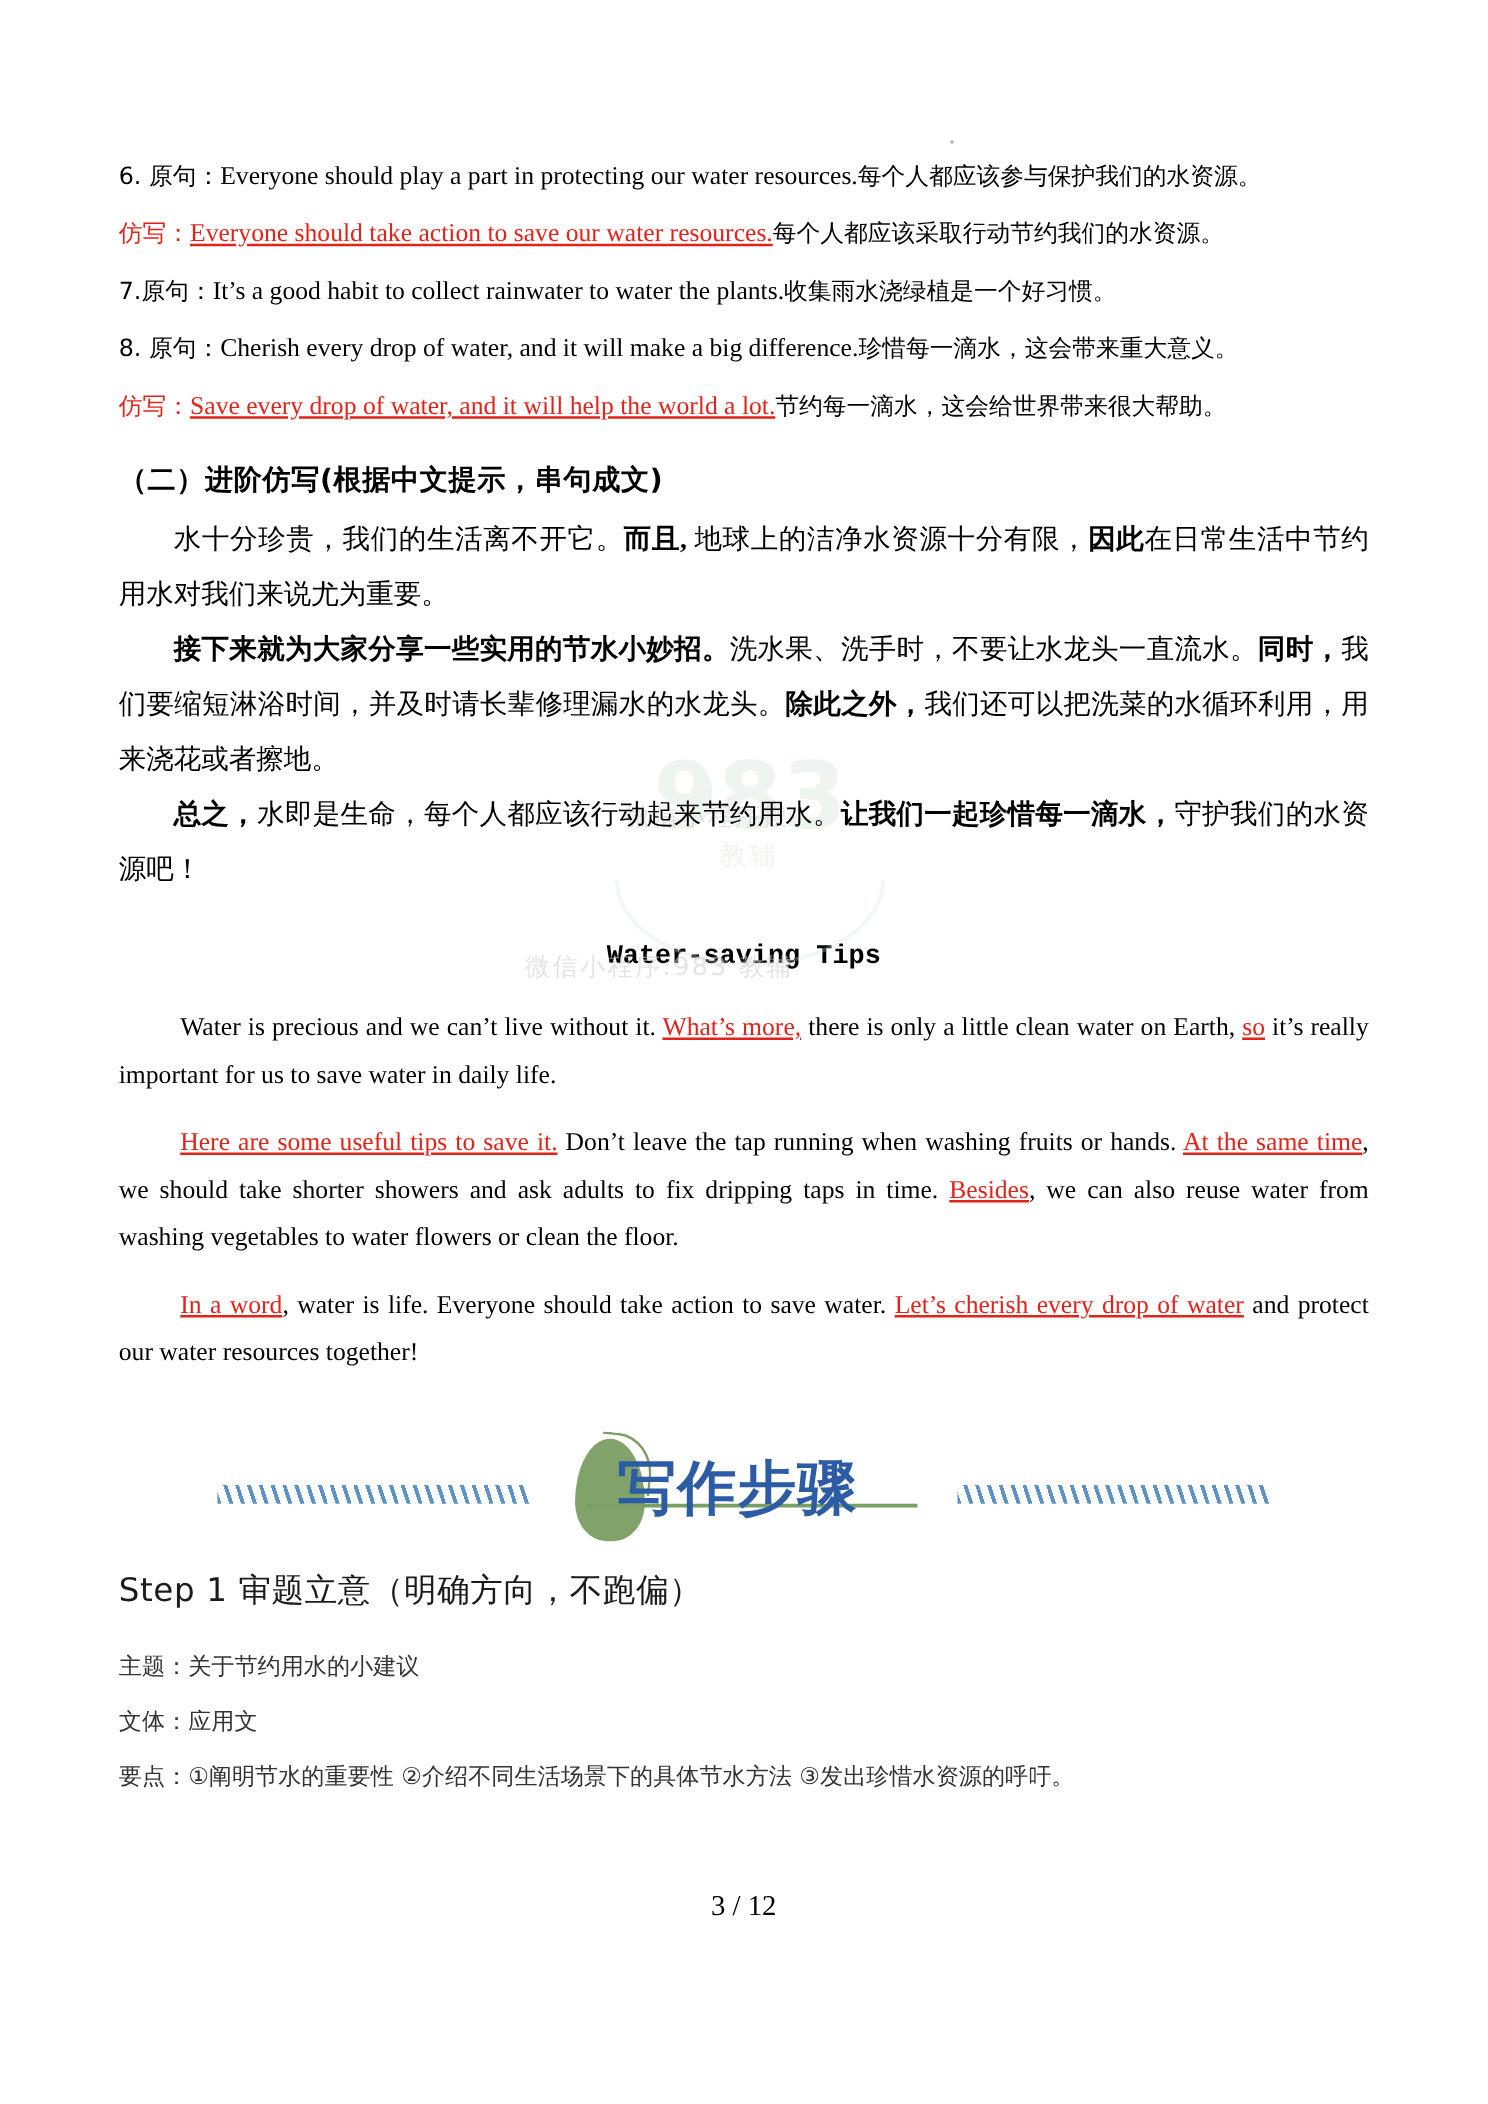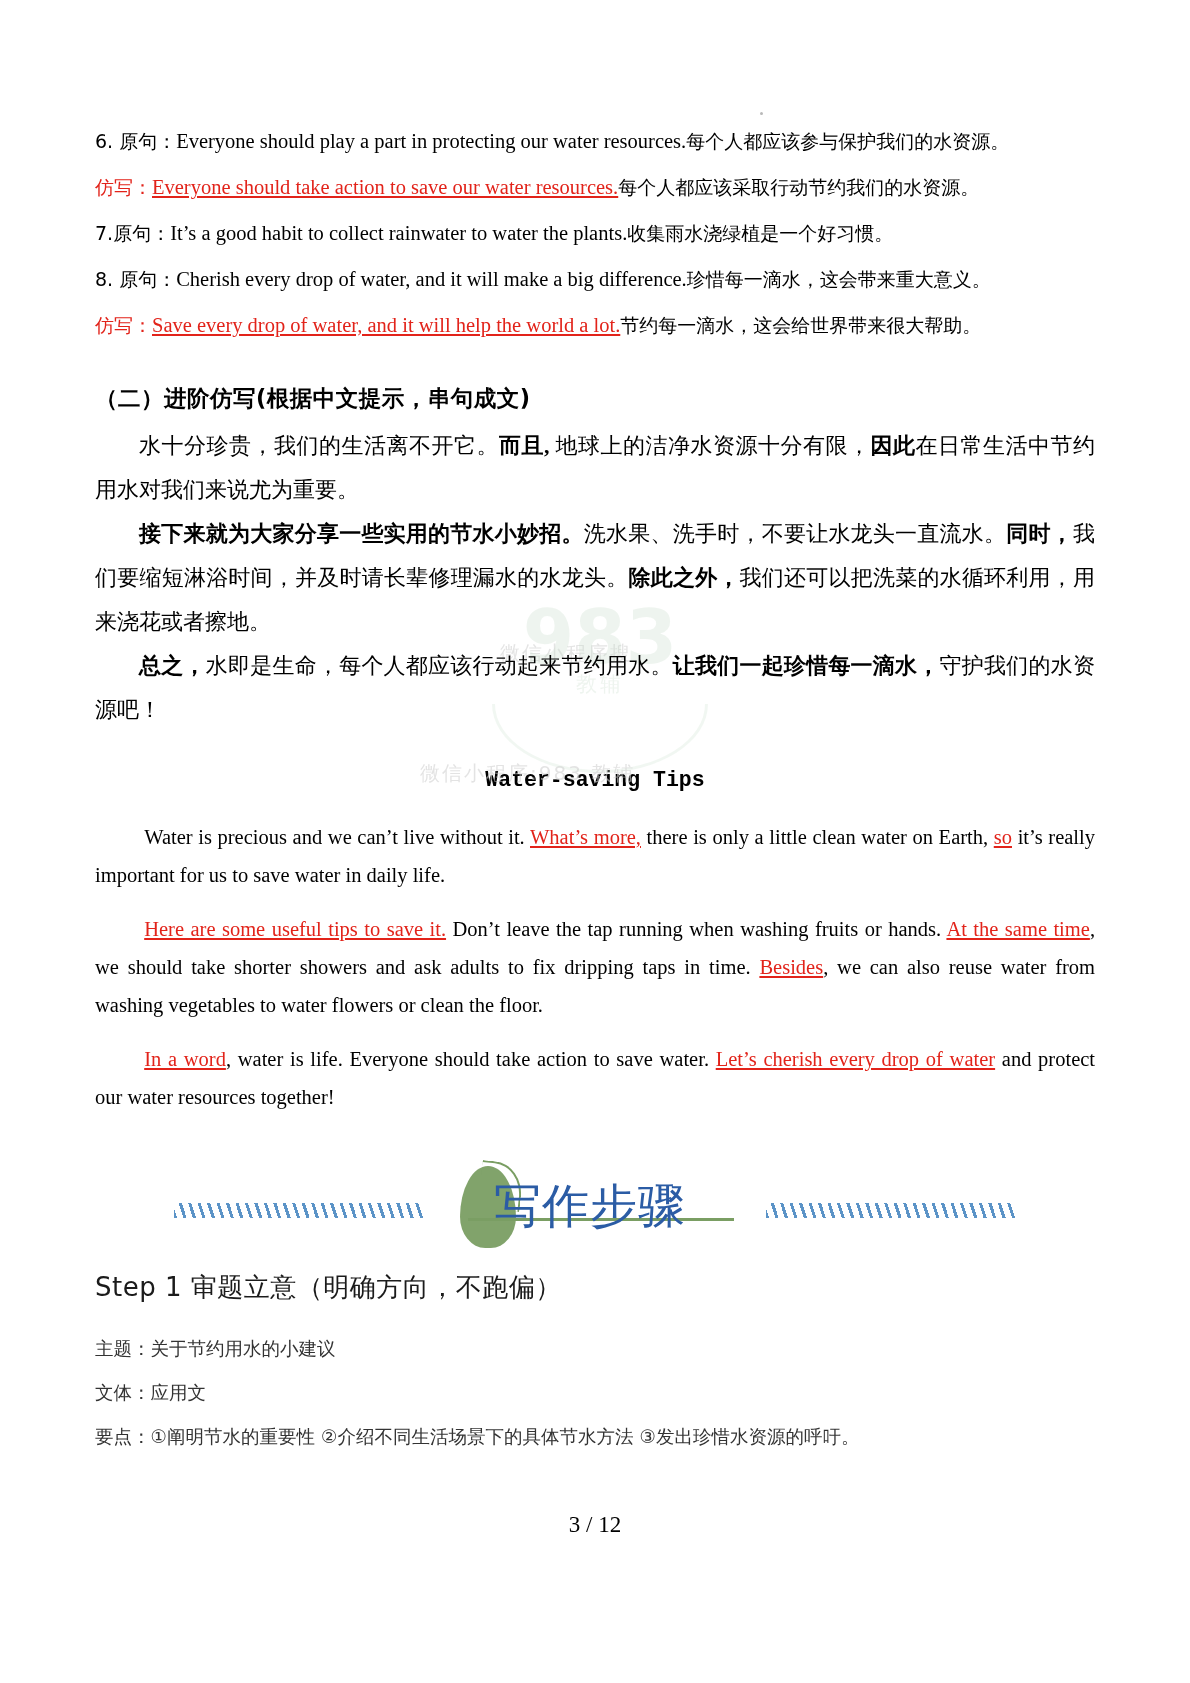--- a/index.html
+++ b/index.html
@@ -48,21 +48,21 @@
   .cn {
     font-family: "DejaVu Sans", "Liberation Sans", sans-serif;
     font-size: 19px;
   }
 
   
   .sec-heading {
     font-family: "DejaVu Sans", "Liberation Sans", sans-serif;
     font-weight: bold;
     font-size: 22.5px;
-    margin-top: 35px;
+    margin-top: 20px;
     margin-bottom: 10px;
     letter-spacing: 0.5px;
   }
 
   
   .cn-para {
     font-family: Liberation Serif, serif;
     font-size: 22px;
     line-height: 44px;
     text-indent: 2em;
@@ -136,21 +136,21 @@
     border-right: 2.5px solid #7a9e63;
     border-top: 2.5px solid #7a9e63;
     border-radius: 0 70% 0 0;
     transform: rotate(6deg);
   }
   .banner-text {
     position: absolute;
     left: 44px;
     top: 8px;
     font-family: "DejaVu Sans", "Liberation Sans", sans-serif;
-    font-weight: normal;
+    font-weight: bold;
     font-size: 47px;
     letter-spacing: 1px;
     color: #2b5ca5;
     line-height: 72px;
   }
   .banner-rule {
     position: absolute;
     left: 18px;
     top: 56px;
     width: 266px;

